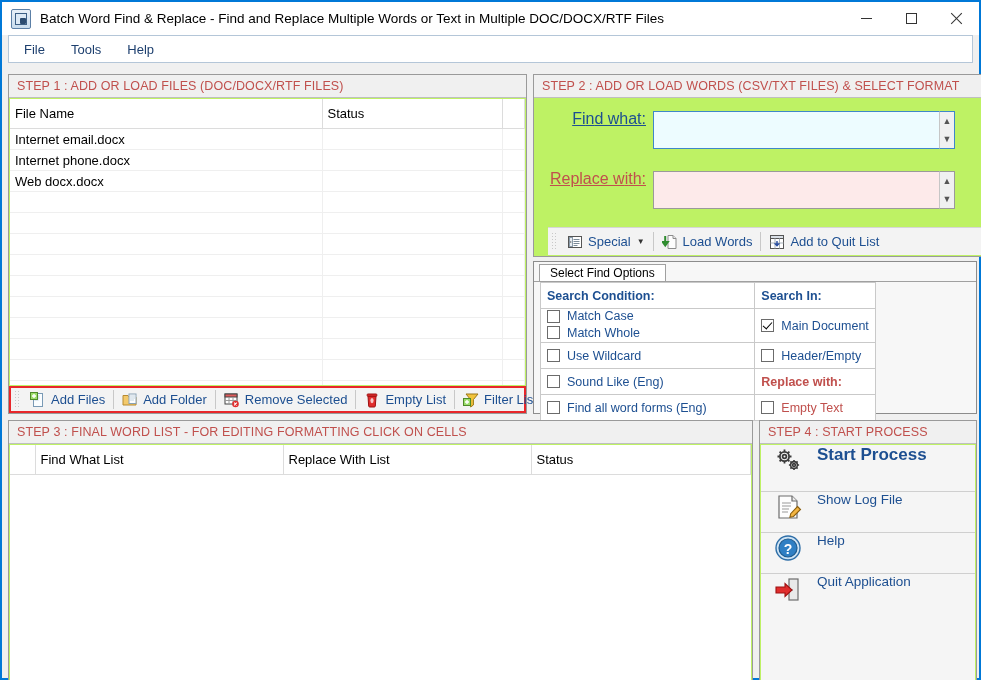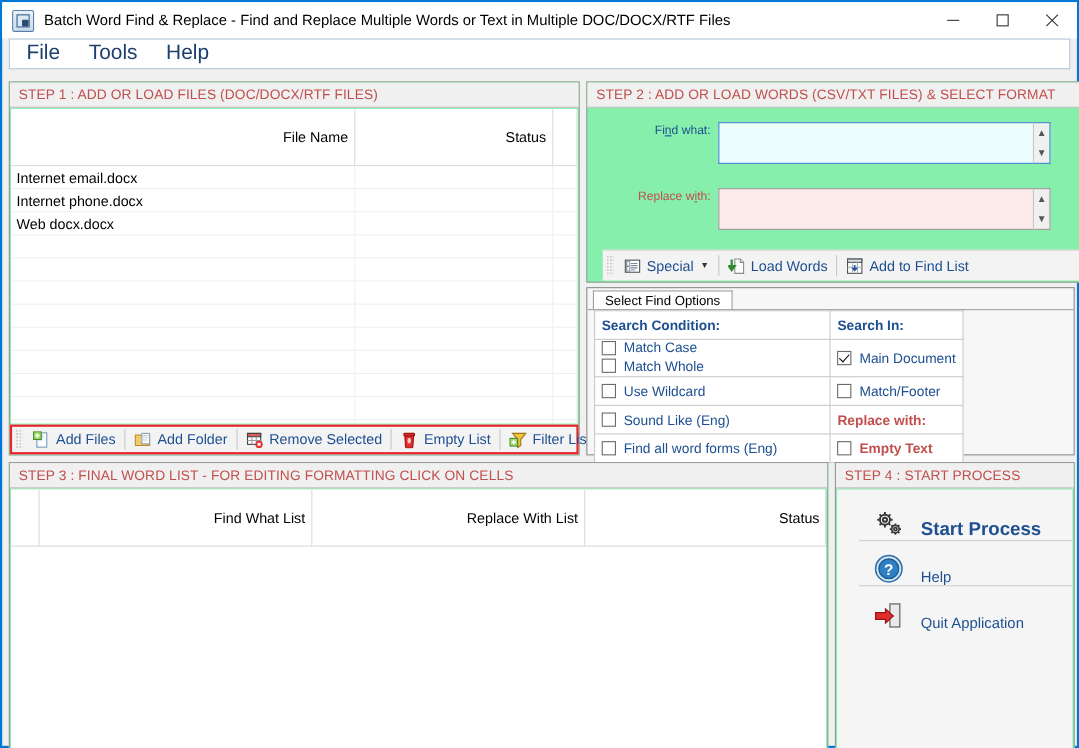--- a/index.html
+++ b/index.html
@@ -45,43 +45,43 @@
   }
   .win-btn .cls:before{transform:rotate(45deg);}
   .win-btn .cls:after{transform:rotate(-45deg);}
 
   
   .menubar{
     margin:0 6px;height:28px;background:#ffffff;border:1px solid #b4c6d8;
     display:flex;align-items:center;box-sizing:border-box;
   }
   .menu-item{
-    padding:3px 11px;margin-left:4px;font-size:19px;color:#1d3f6e;cursor:default;
+    padding:3px 11px;margin-left:4px;font-size:13px;color:#1d3f6e;cursor:default;
   }
 
   
   .body-area{position:absolute;left:0;top:66px;right:0;bottom:0;}
 
   .panel{
     position:absolute;box-sizing:border-box;
-    border:1px solid #9a9a9a;background:#86efac;
+    border:1px solid #9a9a9a;background:#bef264;
   }
   .panel-title{
     height:23px;line-height:22px;padding-left:8px;box-sizing:border-box;
     background:#f0f0f0;border-bottom:1px solid #bfbfbf;
     color:#c0504d;font-size:12.5px;letter-spacing:.1px;white-space:nowrap;
   }
 
   
   #step1{left:6px;top:6px;width:519px;height:340px;}
   .grid-wrap{position:absolute;left:1px;top:24px;right:1px;bottom:28px;background:#fff;overflow:hidden;}
   table.grid{border-collapse:collapse;width:100%;table-layout:fixed;font-size:13px;}
   table.grid th{
-    font-weight:normal;text-align:right;background:#ffffff;color:#000;
-    padding:18px 5px;height:21px;box-sizing:border-box;
+    font-weight:normal;text-align:left;background:#ffffff;color:#000;
+    padding:7px 5px;height:21px;box-sizing:border-box;
     border-right:1px solid #dcdcdc;border-bottom:1px solid #dcdcdc;
   }
   table.grid td{
     padding:2px 5px;height:21px;box-sizing:border-box;color:#000;
     border-right:1px solid #efefef;border-bottom:1px solid #efefef;
     overflow:hidden;white-space:nowrap;
   }
   
   .toolbar{
     position:absolute;left:0;bottom:0;height:27px;width:100%;
@@ -99,21 +99,21 @@
   .tb-label{margin-left:5px;}
   .caret{margin-left:6px;font-size:8px;color:#333;line-height:1;}
   .ico{width:16px;height:16px;position:relative;flex:0 0 auto;display:block;}
 
   
   #step2{left:531px;top:6px;width:492px;height:183px;}
   .s2-body{position:absolute;left:1px;top:24px;right:1px;bottom:30px;}
   .fld-row{display:flex;align-items:flex-start;}
   .fld-label{
     width:118px;text-align:right;padding-right:7px;box-sizing:border-box;
-    font-size:11px;line-height:16px;
+    font-size:16px;line-height:16px;text-decoration:underline;
   }
   .lbl-find{color:#1d4f91;}
   .lbl-repl{color:#c0504d;}
   .fld-box{
     position:relative;width:302px;height:38px;box-sizing:border-box;
     display:flex;align-items:stretch;
   }
   .fld-input{
     flex:1 1 auto;box-sizing:border-box;border:1px solid #3f87c9;border-right:none;
     background:#edfcff;position:relative;
@@ -158,33 +158,33 @@
   .cb-row{display:flex;align-items:center;}
   .cb{
     width:13px;height:13px;border:1px solid #6b6b6b;background:#fff;
     display:inline-block;position:relative;flex:0 0 auto;box-sizing:border-box;
   }
   .cb.checked:after{
     content:"";position:absolute;left:3px;top:0px;width:4px;height:8px;
     border:solid #000;border-width:0 1.5px 1.5px 0;transform:rotate(42deg);
   }
   .cb-lbl{margin-left:7px;color:#1d4f91;font-size:12.5px;white-space:nowrap;}
-  .cb-lbl.red{color:#c0504d;font-weight:bold;}
+  .cb-lbl.red{color:#c0504d;}
   .half{display:inline-flex;align-items:center;width:50%;}
 
   
   #step3{left:6px;top:352px;width:745px;height:322px;}
   .s3-grid{position:absolute;left:1px;top:24px;right:1px;bottom:57px;background:#fff;overflow:hidden;}
 
   
   #step4{left:757px;top:352px;width:218px;height:322px;}
   .s4-list{position:absolute;left:1px;top:24px;right:1px;bottom:1px;background:#f5f5f5;}
   .s4-item{
-    display:flex;align-items:flex-end;height:41px;padding-left:12px;
-    border-bottom:1px solid #cfcfcf;box-sizing:border-box;cursor:default;margin-left:20px;
+    display:flex;align-items:flex-start;height:41px;padding-left:12px;
+    border-bottom:1px solid #cfcfcf;box-sizing:border-box;cursor:default;
   }
   .s4-item.big{height:47px;}
   .s4-label{margin-left:14px;font-size:13.5px;color:#1d4f91;}
   .s4-label.strong{font-weight:bold;font-size:17px;color:#1d4f91;}
   .s4-label.dim{color:#8a8a8a;}
   .s4-item.last{border-bottom:none;}
   .s4-ico{width:30px;height:30px;flex:0 0 auto;position:relative;}
 </style>
 </head>
 <body>
@@ -419,21 +419,21 @@
         <div class="tb-sep"></div>
         <div class="tb-btn">
           <span class="ico">
             <svg width="16" height="16" viewBox="0 0 16 16">
                 <rect x="1.5" y="1.5" width="13" height="13" fill="#fff" stroke="#555"></rect>
                 <rect x="1.5" y="1.5" width="13" height="3" fill="#d9dfe6" stroke="#555"></rect>
                 <path d="M6 4.5v10M10.5 4.5v10M1.5 9h13" stroke="#a8b2bb"></path>
                 <path d="M8 7v4.2M6.4 10l1.6 1.8L9.6 10z" stroke="#2b4fa0" stroke-width="1.4" fill="#2b4fa0"></path>
               </svg>
           </span>
-          <span class="tb-label">Add to Find List</span>
+          <span class="tb-label">Add to Quit List</span>
         </div>
       </div>
     </div>
 
     <div class="panel" id="findopts">
       <div class="tabstrip">
         <div class="tab">Select Find Options</div>
         <div class="tabline"></div>
       </div>
       <table class="opt-table">
@@ -467,21 +467,21 @@
         <tr>
           <td>
             <span class="cb-row">
                   <span class="cb"></span>
                   <span class="cb-lbl">Use Wildcard</span>
                 </span>
           </td>
           <td>
             <span class="cb-row">
                   <span class="cb"></span>
-                  <span class="cb-lbl">Match/Footer</span>
+                  <span class="cb-lbl">Header/Empty</span>
                 </span>
           </td>
         </tr>
         <tr>
           <td>
             <span class="cb-row">
                   <span class="cb"></span>
                   <span class="cb-lbl">Sound Like (Eng)</span>
                 </span>
           </td>
@@ -545,20 +545,31 @@
                 <g fill="none" stroke="#3a3a3a" stroke-width="1.6">
                   <circle cx="21" cy="20" r="3.4"></circle>
                   <circle cx="21" cy="20" r="1.4"></circle>
                   <path d="M21 14.9v1.7M21 23.4v1.7M15.9 20h1.7M24.4 20h1.7M17.4 16.4l1.2 1.2M23.4 22.4l1.2 1.2M24.6 16.4l-1.2 1.2M18.6 22.4l-1.2 1.2"></path>
                 </g>
               </svg>
           </span>
           <span class="s4-label strong">Start Process</span>
         </div>
 
+        <div class="s4-item">
+          <span class="s4-ico">
+            <svg width="30" height="30" viewBox="0 0 30 30">
+                <path d="M6 4h13l5 5v17H6z" fill="#fdfdfd" stroke="#6d6d6d" stroke-width="1.2"></path>
+                <path d="M19 4v5h5" fill="#ececec" stroke="#6d6d6d" stroke-width="1.2"></path>
+                <path d="M9 11h9M9 14h9M9 17h7M9 20h6" stroke="#9a9a9a" stroke-width="1.1"></path>
+                <path d="M24.5 14.5l3 3-7 7-3.6 0.8 0.8-3.6z" fill="#f2b441" stroke="#8a5f10" stroke-width="1.1"></path>
+              </svg>
+          </span>
+          <span class="s4-label">Show Log File</span>
+        </div>
 
 
         <div class="s4-item">
           <span class="s4-ico">
             <svg width="30" height="30" viewBox="0 0 30 30">
                 <circle cx="15" cy="15" r="12" fill="#cfe4f5" stroke="#2f6fa8" stroke-width="1.4"></circle>
                 <circle cx="15" cy="15" r="9" fill="#2f7fc4" stroke="#1d5b90" stroke-width="1.2"></circle>
                 <text x="15" y="20.5" font-size="14" font-weight="bold" fill="#ffffff" text-anchor="middle" font-family="Liberation Sans, sans-serif">?</text>
               </svg>
           </span>

